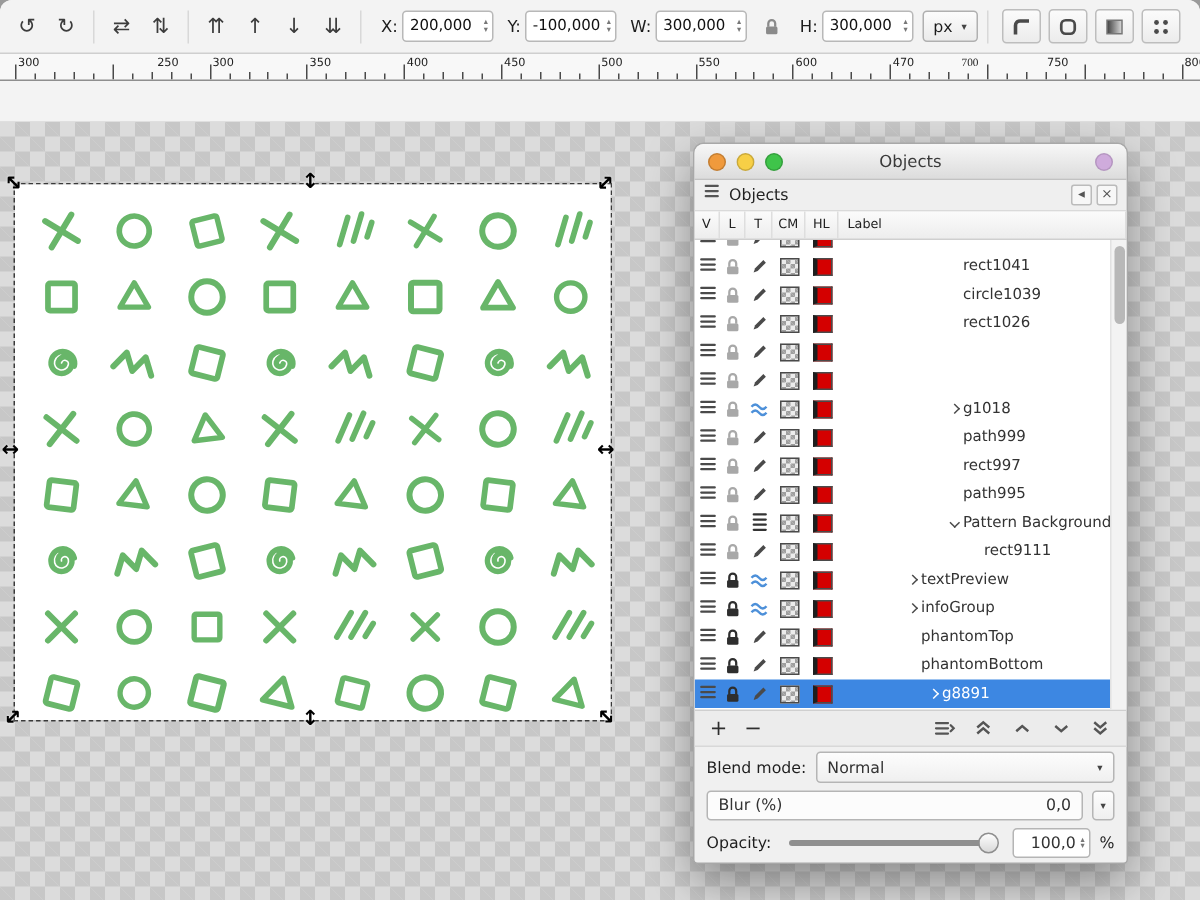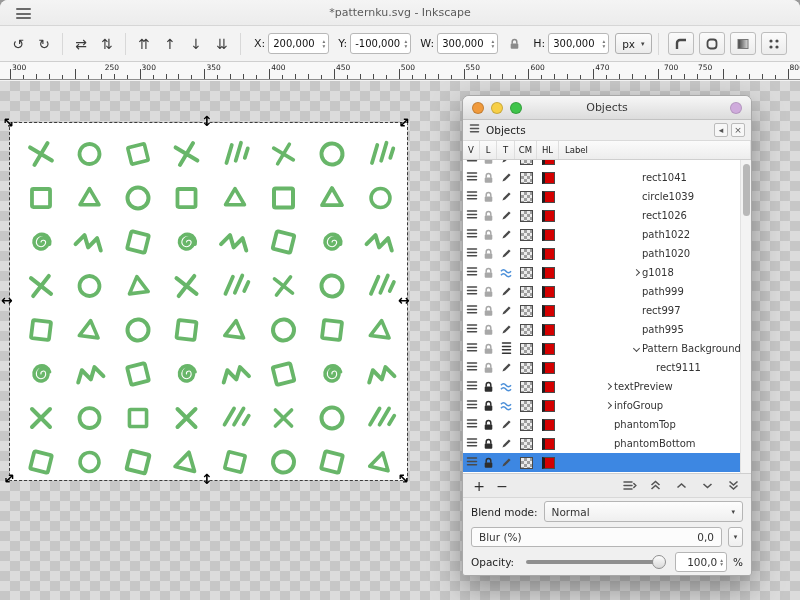--- a/index.html
+++ b/index.html
@@ -86,28 +86,20 @@
   .mini-drop{width:15px;height:20px;border:1px solid #b5b5b5;border-radius:3px;display:flex;align-items:center;justify-content:center;background:linear-gradient(#fdfdfd,#efefef);cursor:pointer}
   .slider{flex:1;height:4px;background:#8f8f8f;border-radius:2px;position:relative;margin:0 6px;cursor:pointer}
   .knob{position:absolute;right:-3px;top:50%;transform:translateY(-50%);width:14px;height:14px;border-radius:50%;background:linear-gradient(#fdfdfd,#d9d9d9);border:1px solid #8f8f8f}
   .val-box{width:52px;height:20px;border:1px solid #b5b5b5;border-radius:3px;background:#fff;display:flex;align-items:center;justify-content:flex-end;padding:0 2px 0 4px;font-size:10.5px;gap:3px}
 </style>
 </head>
 <body>
 
 <div class="window">
 
-  <div class="titlebar">
-    <span class="burger">
-        <i></i>
-        <i></i>
-        <i></i>
-      </span>
-    <span class="title">*patternku.svg - Inkscape</span>
-  </div>
 
   <div class="toolbar">
       <span class="tb-btn">↺</span>
       <span class="tb-btn">↻</span>
       <span class="tb-sep"></span>
       <span class="tb-btn">⇄</span>
       <span class="tb-btn">⇅</span>
       <span class="tb-sep"></span>
       <span class="tb-btn">⇈</span>
       <span class="tb-btn">↑</span>
@@ -253,21 +245,21 @@
       <span class="tick" style="left: 554.32px; height: 5px;"></span>
       <span class="tick" style="left: 567.28px; height: 5px;"></span>
       <span class="tick" style="left: 580.24px; height: 4px;"></span>
       <span class="tick" style="left: 593.2px; height: 10px;"></span>
       <span class="tlabel" style="left: 595.2px;">470</span>
       <span class="tick" style="left: 606.16px; height: 4px;"></span>
       <span class="tick" style="left: 619.12px; height: 5px;"></span>
       <span class="tick" style="left: 632.08px; height: 5px;"></span>
       <span class="tick" style="left: 645.04px; height: 4px;"></span>
       <span class="tick" style="left: 658px; height: 10px;"></span>
-      <span class="tlabel" style="left: 664px;">700</span>
+      <span class="tlabel" style="left: 641px; font-family: Liberation Serif, serif;">700</span>
       <span class="tick" style="left: 670.96px; height: 4px;"></span>
       <span class="tick" style="left: 683.92px; height: 5px;"></span>
       <span class="tick" style="left: 696.88px; height: 5px;"></span>
       <span class="tick" style="left: 709.84px; height: 4px;"></span>
       <span class="tick" style="left: 722.8px; height: 10px;"></span>
       <span class="tlabel" style="left: 698px;">750</span>
       <span class="tick" style="left: 735.76px; height: 4px;"></span>
       <span class="tick" style="left: 748.72px; height: 5px;"></span>
       <span class="tick" style="left: 761.68px; height: 5px;"></span>
       <span class="tick" style="left: 774.64px; height: 4px;"></span>
@@ -670,24 +662,20 @@
                 <svg width="11" height="11" viewBox="0 0 11 11">
                   <path d="M1.4,9.6 L2.4,6.9 L7.9,1.4 L9.6,3.1 L4.1,8.6 Z" fill="#4a4a4a"></path>
                 </svg>
               </span>
               <span class="cell c-cm">
                 <span class="swatch sw-checker"></span>
               </span>
               <span class="cell c-hl">
                 <span class="swatch sw-red"></span>
               </span>
-              <span class="label-col" style="padding-left:72px">
-                <span class="exp-slot"></span>
-                <span>path1022</span>
-              </span>
             </div>
             <div class="obj-row">
               <span class="cell c-v">
                 <svg width="12" height="12.2" viewBox="0 0 12 12.2">
                   <g stroke="#4a4a4a" stroke-width="1.5" stroke-linecap="round">
                     <line x1="1.5" y1="2" x2="10.5" y2="2"></line>
                     <line x1="1.5" y1="5.4" x2="10.5" y2="5.4"></line>
                     <line x1="1.5" y1="8.8" x2="10.5" y2="8.8"></line>
                   </g>
                 </svg>
@@ -701,24 +689,20 @@
               <span class="cell c-t">
                 <svg width="11" height="11" viewBox="0 0 11 11">
                   <path d="M1.4,9.6 L2.4,6.9 L7.9,1.4 L9.6,3.1 L4.1,8.6 Z" fill="#4a4a4a"></path>
                 </svg>
               </span>
               <span class="cell c-cm">
                 <span class="swatch sw-checker"></span>
               </span>
               <span class="cell c-hl">
                 <span class="swatch sw-red"></span>
-              </span>
-              <span class="label-col" style="padding-left:72px">
-                <span class="exp-slot"></span>
-                <span>path1020</span>
               </span>
             </div>
             <div class="obj-row">
               <span class="cell c-v">
                 <svg width="12" height="12.2" viewBox="0 0 12 12.2">
                   <g stroke="#4a4a4a" stroke-width="1.5" stroke-linecap="round">
                     <line x1="1.5" y1="2" x2="10.5" y2="2"></line>
                     <line x1="1.5" y1="5.4" x2="10.5" y2="5.4"></line>
                     <line x1="1.5" y1="8.8" x2="10.5" y2="8.8"></line>
                   </g>
@@ -1075,20 +1059,26 @@
               <span class="cell c-t">
                 <svg width="11" height="11" viewBox="0 0 11 11">
                   <path d="M1.4,9.6 L2.4,6.9 L7.9,1.4 L9.6,3.1 L4.1,8.6 Z" fill="#4a4a4a"></path>
                 </svg>
               </span>
               <span class="cell c-cm">
                 <span class="swatch sw-checker"></span>
               </span>
               <span class="cell c-hl">
                 <span class="swatch sw-red"></span>
+              </span>
+              <span class="label-col" style="padding-left:58px">
+                <span class="exp-slot">
+                  <span class="chev right"></span>
+                </span>
+                <span>g8891</span>
               </span>
             </div>
           </div>
         <div class="vsb">
             <div class="thumb"></div>
           </div>
       </div>
 
       <div class="action-bar">
         <span class="ab-btn">+</span>

